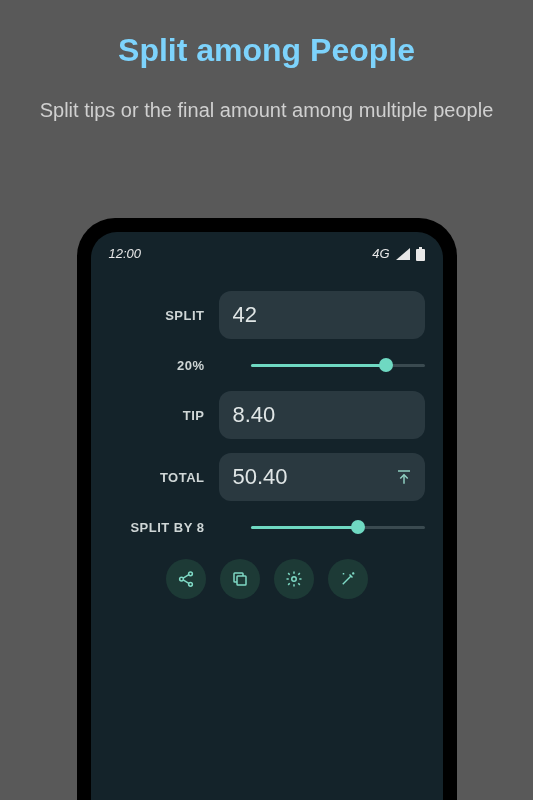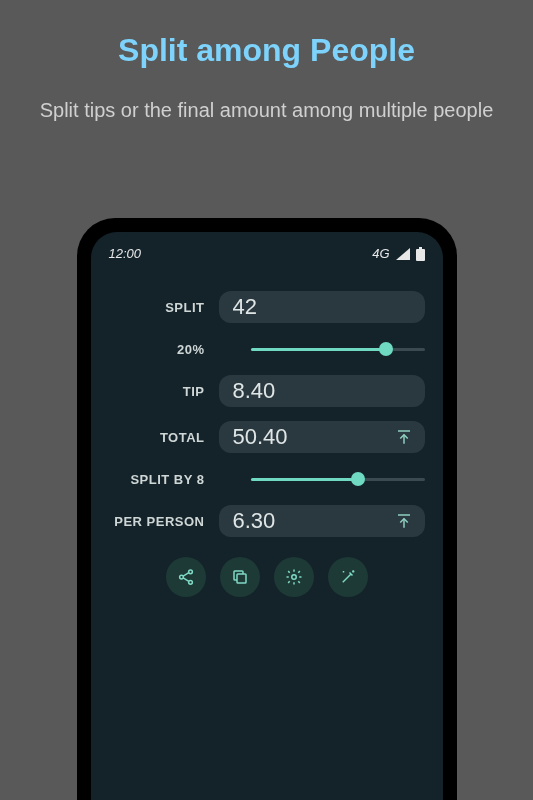--- a/index.html
+++ b/index.html
@@ -66,21 +66,21 @@
   width: 110px;
   text-align: right;
   color: #cfd6d6;
   font-size: 13px;
   font-weight: 600;
   letter-spacing: 0.5px;
   padding-right: 14px;
 }
 .field {
   flex: 1;
-  height: 32px;
+  height: 48px;
   background: #2a3940;
   border-radius: 12px;
   display: flex;
   align-items: center;
   padding: 0 14px;
   color: #e0e6e6;
   font-size: 22px;
   font-weight: 400;
   position: relative;
 }
@@ -207,33 +207,20 @@
 
     <div class="slider-row">
       <div class="row-label">SPLIT BY 8</div>
       <div class="slider-track">
         <div class="track-bg"></div>
         <div class="track-fill" style="width:62%"></div>
         <div class="thumb" style="left:62%"></div>
       </div>
     </div>
 
-    <div class="row">
-      <div class="row-label">PER PERSON</div>
-      <div class="field">
-        <span>6.30</span>
-        <span class="round-icon">
-          <svg width="18" height="18" viewBox="0 0 24 24" fill="none" stroke="currentColor" stroke-width="2">
-              <line x1="4" y1="4" x2="20" y2="4"></line>
-              <path d="M7 14 L12 9 L17 14"></path>
-              <line x1="12" y1="9" x2="12" y2="21"></line>
-            </svg>
-        </span>
-      </div>
-    </div>
 
     <div class="button-row">
       <div class="circ-btn">
         <svg width="18" height="18" viewBox="0 0 24 24" fill="none" stroke="currentColor" stroke-width="2">
             <circle cx="18" cy="5" r="2.5"></circle>
             <circle cx="6" cy="12" r="2.5"></circle>
             <circle cx="18" cy="19" r="2.5"></circle>
             <line x1="8.2" y1="10.8" x2="15.8" y2="6.2"></line>
             <line x1="8.2" y1="13.2" x2="15.8" y2="17.8"></line>
           </svg>

